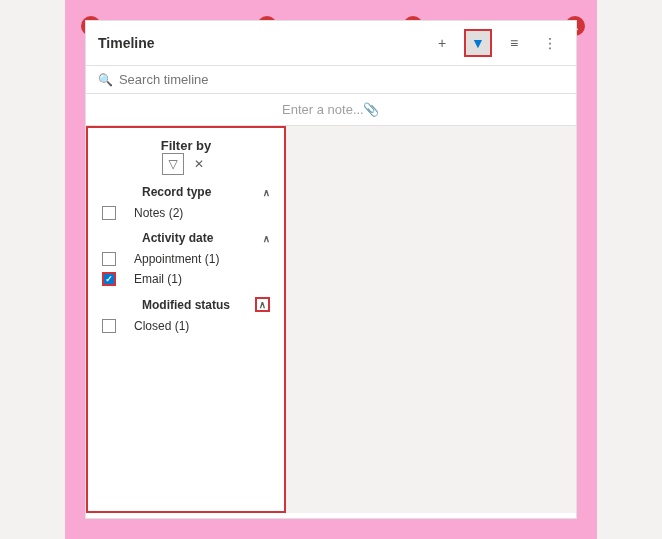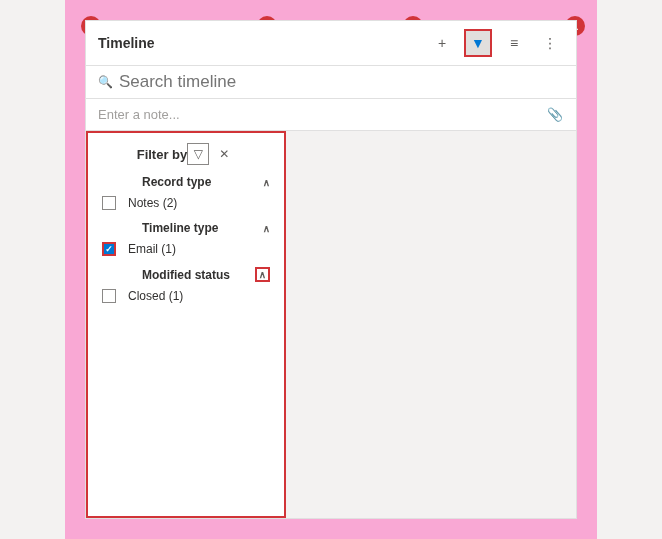--- a/index.html
+++ b/index.html
@@ -64,52 +64,53 @@
       border-bottom: 1px solid #e0e0e0;
       gap: 6px;
     }
     .search-icon {
       color: #605e5c;
       font-size: 12px;
     }
     .search-input {
       border: none;
       outline: none;
-      font-size: 17px;
+      font-size: 13px;
       color: #a19f9d;
       flex: 1;
       background: transparent;
     }
     .note-bar {
-      padding: 8px 12px;
+      padding: 8px 29px;
       font-size: 13px;
       color: #a19f9d;
       border-bottom: 1px solid #e0e0e0;
       display: flex;
       align-items: center;
-      justify-content: space-between;
+      justify-content: center;
     }
     .main-content {
       display: flex;
       height: calc(100% - 110px);
     }
     .filter-panel {
       width: 200px;
       min-width: 200px;
       border: 2px solid #d13438;
       background: #ffffff;
       padding: 10px 14px;
       overflow-y: auto;
       position: relative;
     }
     .filter-panel-header {
       display: flex;
       align-items: center;
       justify-content: center;
       margin-bottom: 10px;
+      flex-direction: column;
     }
     .filter-by-label {
       font-size: 13px;
       font-weight: 600;
       color: #323130;
     }
     .filter-panel-icons {
       display: flex;
       gap: 4px;
     }
@@ -137,21 +138,21 @@
       margin: 8px 0 4px 0;
       padding-left: 40px;
     }
     .section-chevron {
       font-size: 10px;
       color: #605e5c;
     }
     .filter-item {
       display: flex;
       align-items: center;
-      gap: 12px;
+      gap: 18px;
       padding: 3px 0;
       font-size: 12px;
       color: #323130;
     }
     .checkbox {
       width: 14px;
       height: 14px;
       border: 1px solid #8a8886;
       background: #fff;
       display: flex;
@@ -241,22 +242,26 @@
         <div class="section-header">
           <span>Record type</span>
           <span class="section-chevron">∧</span>
         </div>
         <div class="filter-item">
           <div class="checkbox"></div>
           <span>Notes (2)</span>
         </div>
 
         <div class="section-header">
-          <span>Timeline type</span>
+          <span>Activity date</span>
           <span class="section-chevron">∧</span>
+        </div>
+        <div class="filter-item">
+          <div class="checkbox"></div>
+          <span>Appointment (1)</span>
         </div>
         <div class="filter-item">
           <div class="checkbox checked checkbox-highlight"></div>
           <span>Email (1)</span>
         </div>
 
         <div class="section-header">
           <span>Modified status</span>
           <span class="section-chevron" style="border:2px solid #d13438; padding:0 2px;">∧</span>
         </div>

